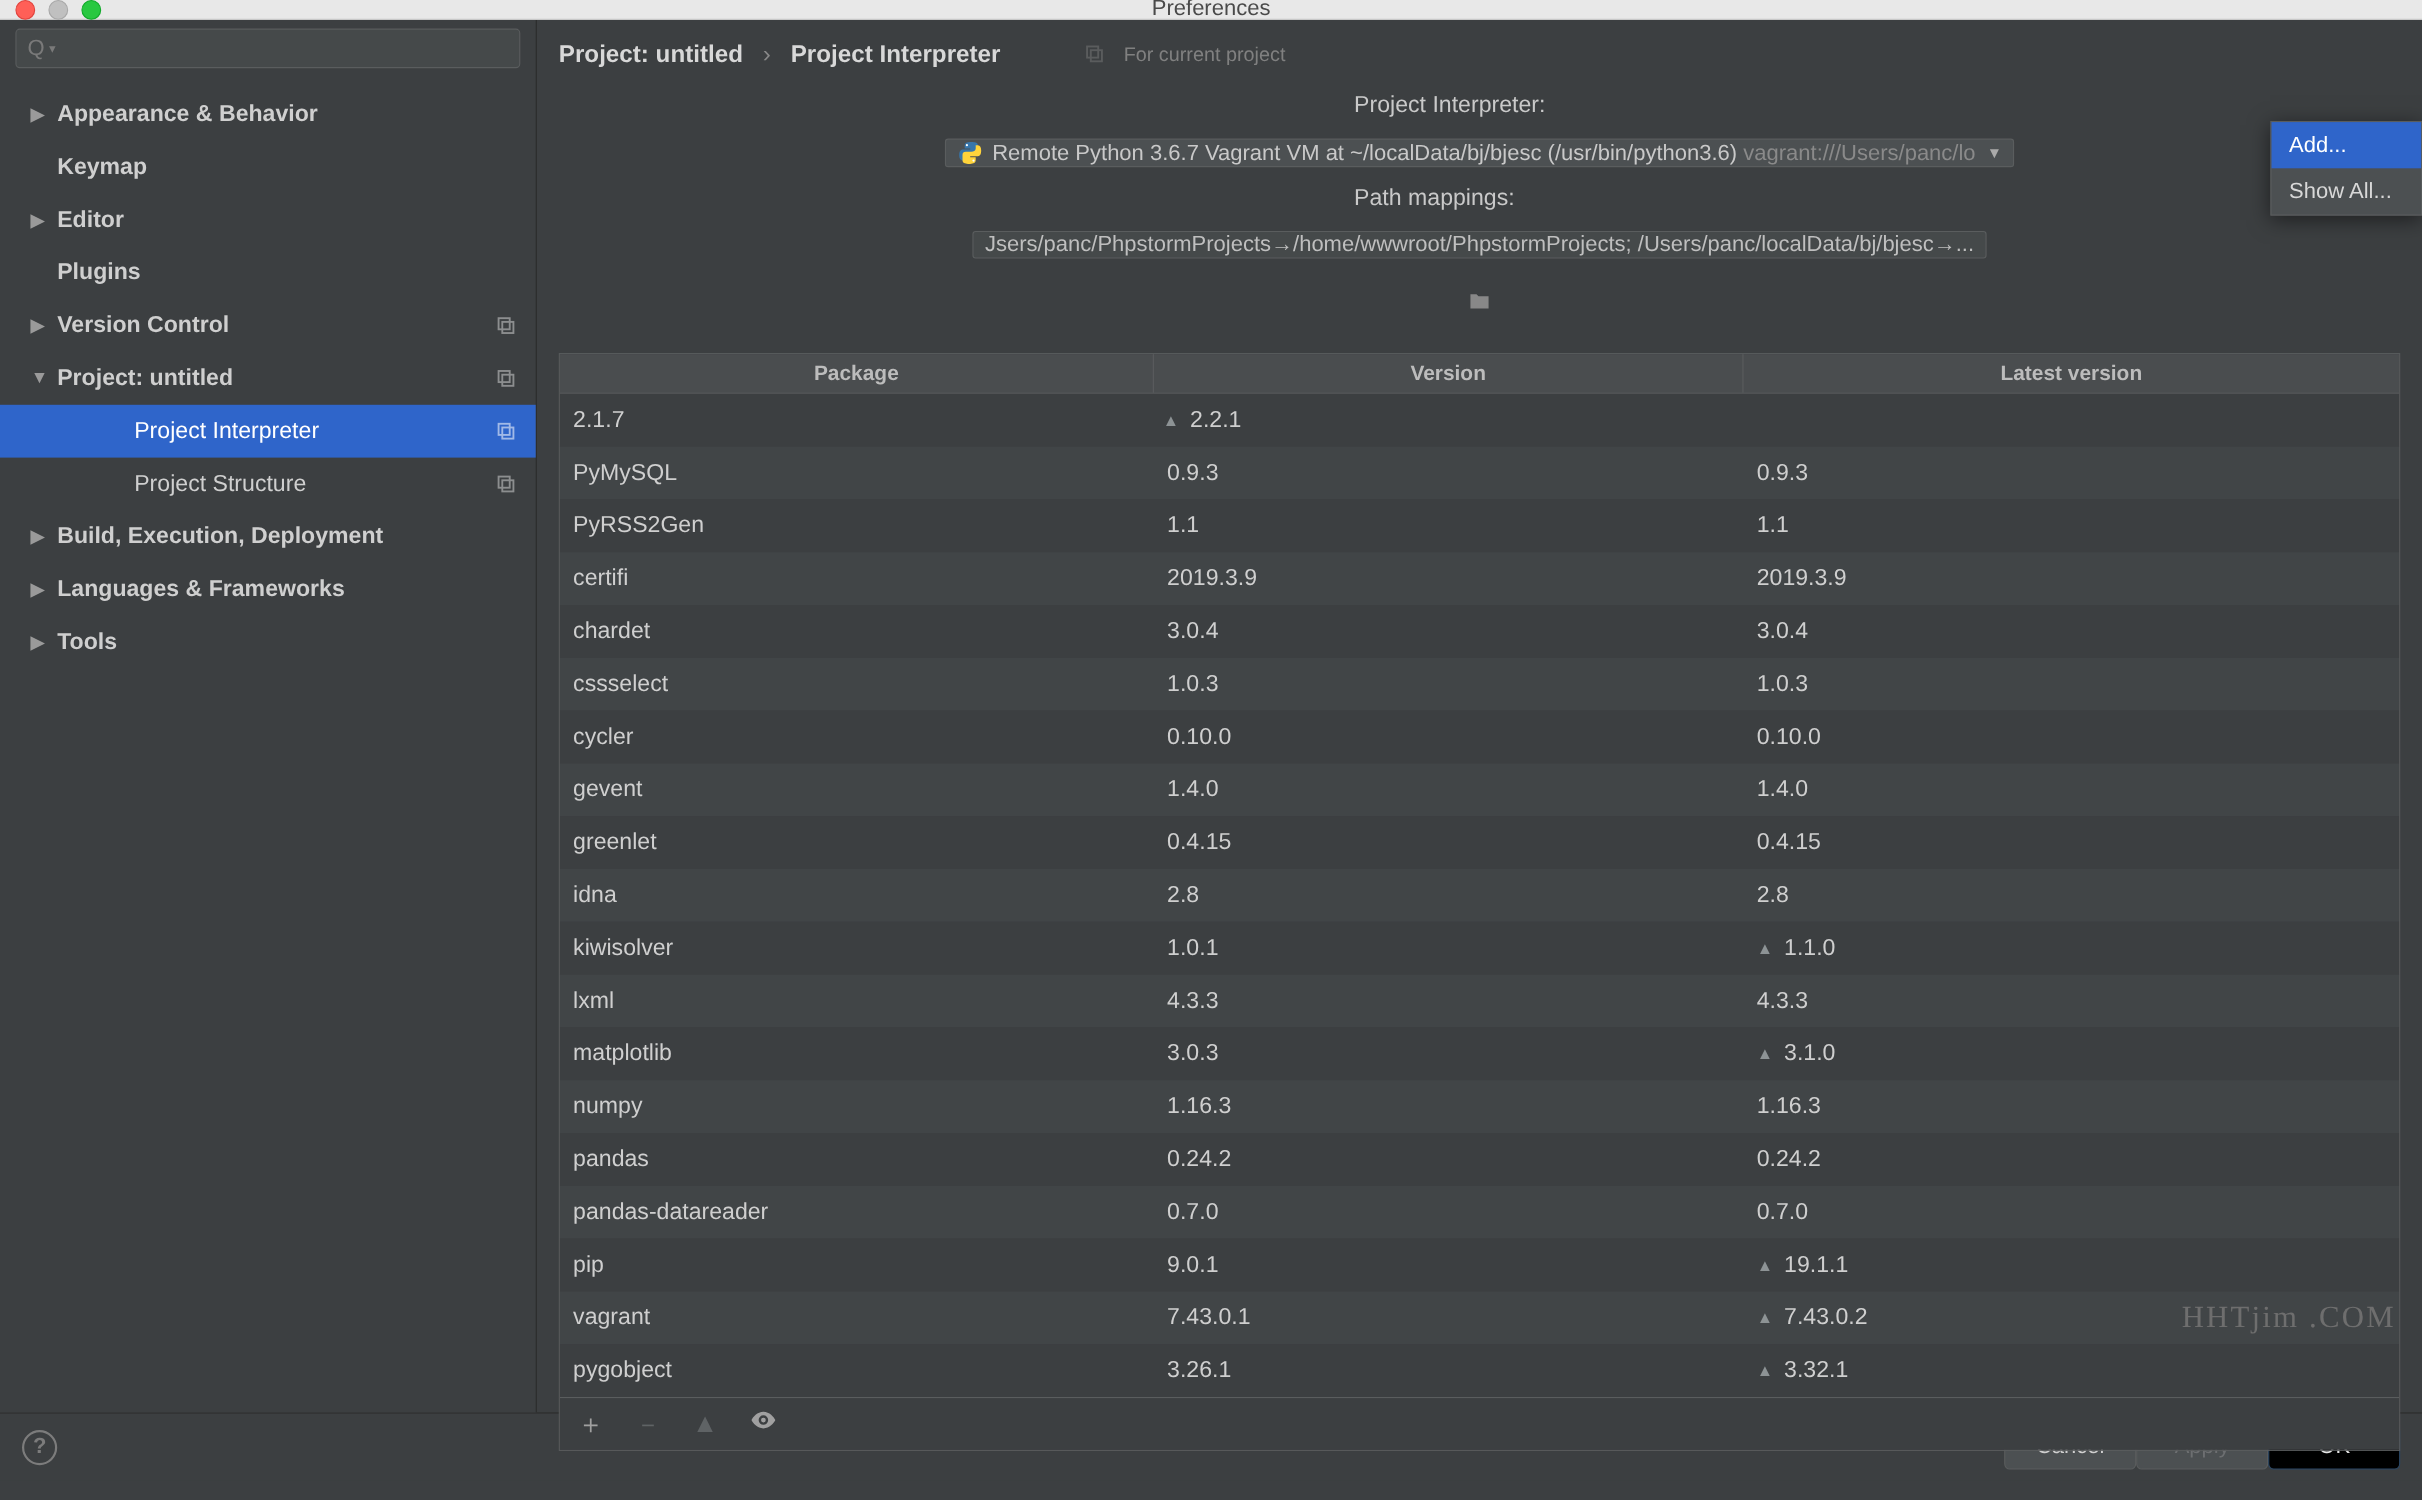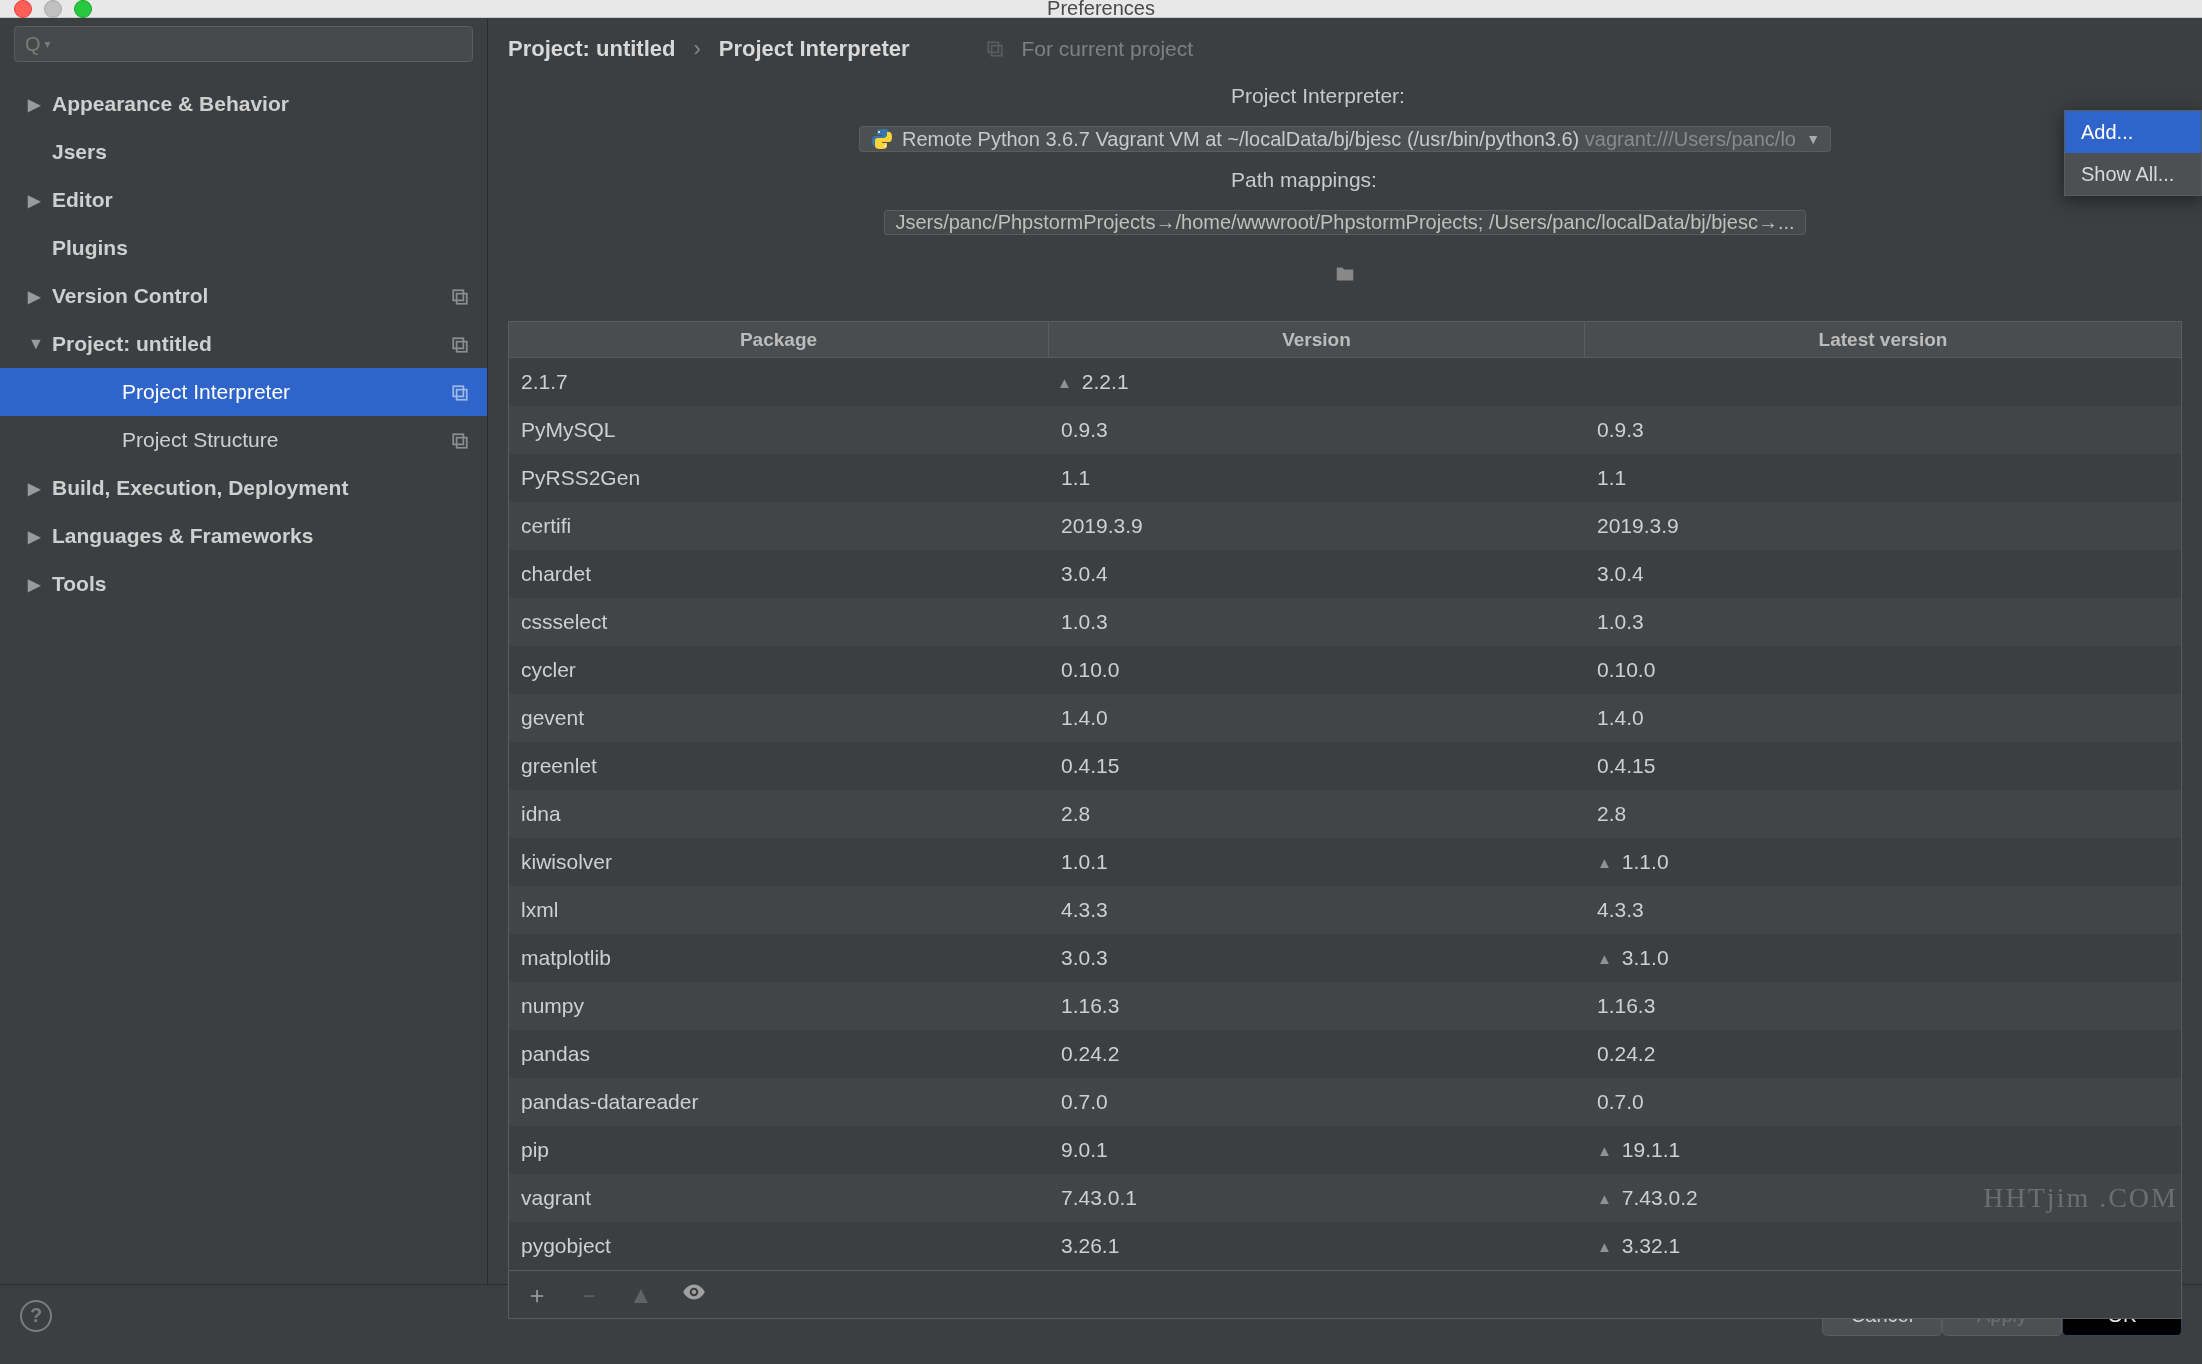--- a/index.html
+++ b/index.html
@@ -58,21 +58,21 @@
   }
   .copy-icon svg { width: 18px; height: 18px; fill: #999; }
   .tree-row.selected .copy-icon svg { fill: #dce6f8; }
   .content { flex: 1; display: flex; flex-direction: column; padding: 0; position: relative; }
   .breadcrumb {
     padding: 18px 20px 14px 20px; display: flex; align-items: center; gap: 18px;
     font-size: 22px; color: #d8d8d8;
   }
   .breadcrumb .sep { color: #888; }
   .breadcrumb .fcp-icon { width: 18px; height: 18px; opacity: .45; display:inline-flex; }
-  .breadcrumb .fcp { color: #808080; font-size: 21px; }
+  .breadcrumb .fcp { color: #808080; font-size: 18px; }
   .form-row { display: flex; align-items: center; gap: 18px; padding: 8px 20px; flex-direction: column; }
   .form-label { width: 228px; color: #c9c9c9; font-size: 21px; }
   .dropdown {
     flex: 1; height: 42px; background: #4c5052;
     border: 1px solid #5a5d5e; border-radius: 3px;
     display: flex; align-items: center; padding: 0 34px 0 10px;
     color: #c9c9c9; font-size: 20px; position: relative; overflow: hidden;
     white-space: nowrap;
   }
   .dropdown .pyicon {
@@ -181,21 +181,21 @@
           <span style="font-size:12px;">▾</span>
       </div>
     </div>
     <div class="tree" id="tree">
         <div class="tree-row bold">
           <span class="tri">▶</span>
           <span>Appearance &amp; Behavior</span>
         </div>
         <div class="tree-row bold">
           <span class="tri"></span>
-          <span>Jsers</span>
+          <span>Keymap</span>
         </div>
         <div class="tree-row bold">
           <span class="tri">▶</span>
           <span>Editor</span>
         </div>
         <div class="tree-row bold">
           <span class="tri"></span>
           <span>Plugins</span>
         </div>
         <div class="tree-row bold">

